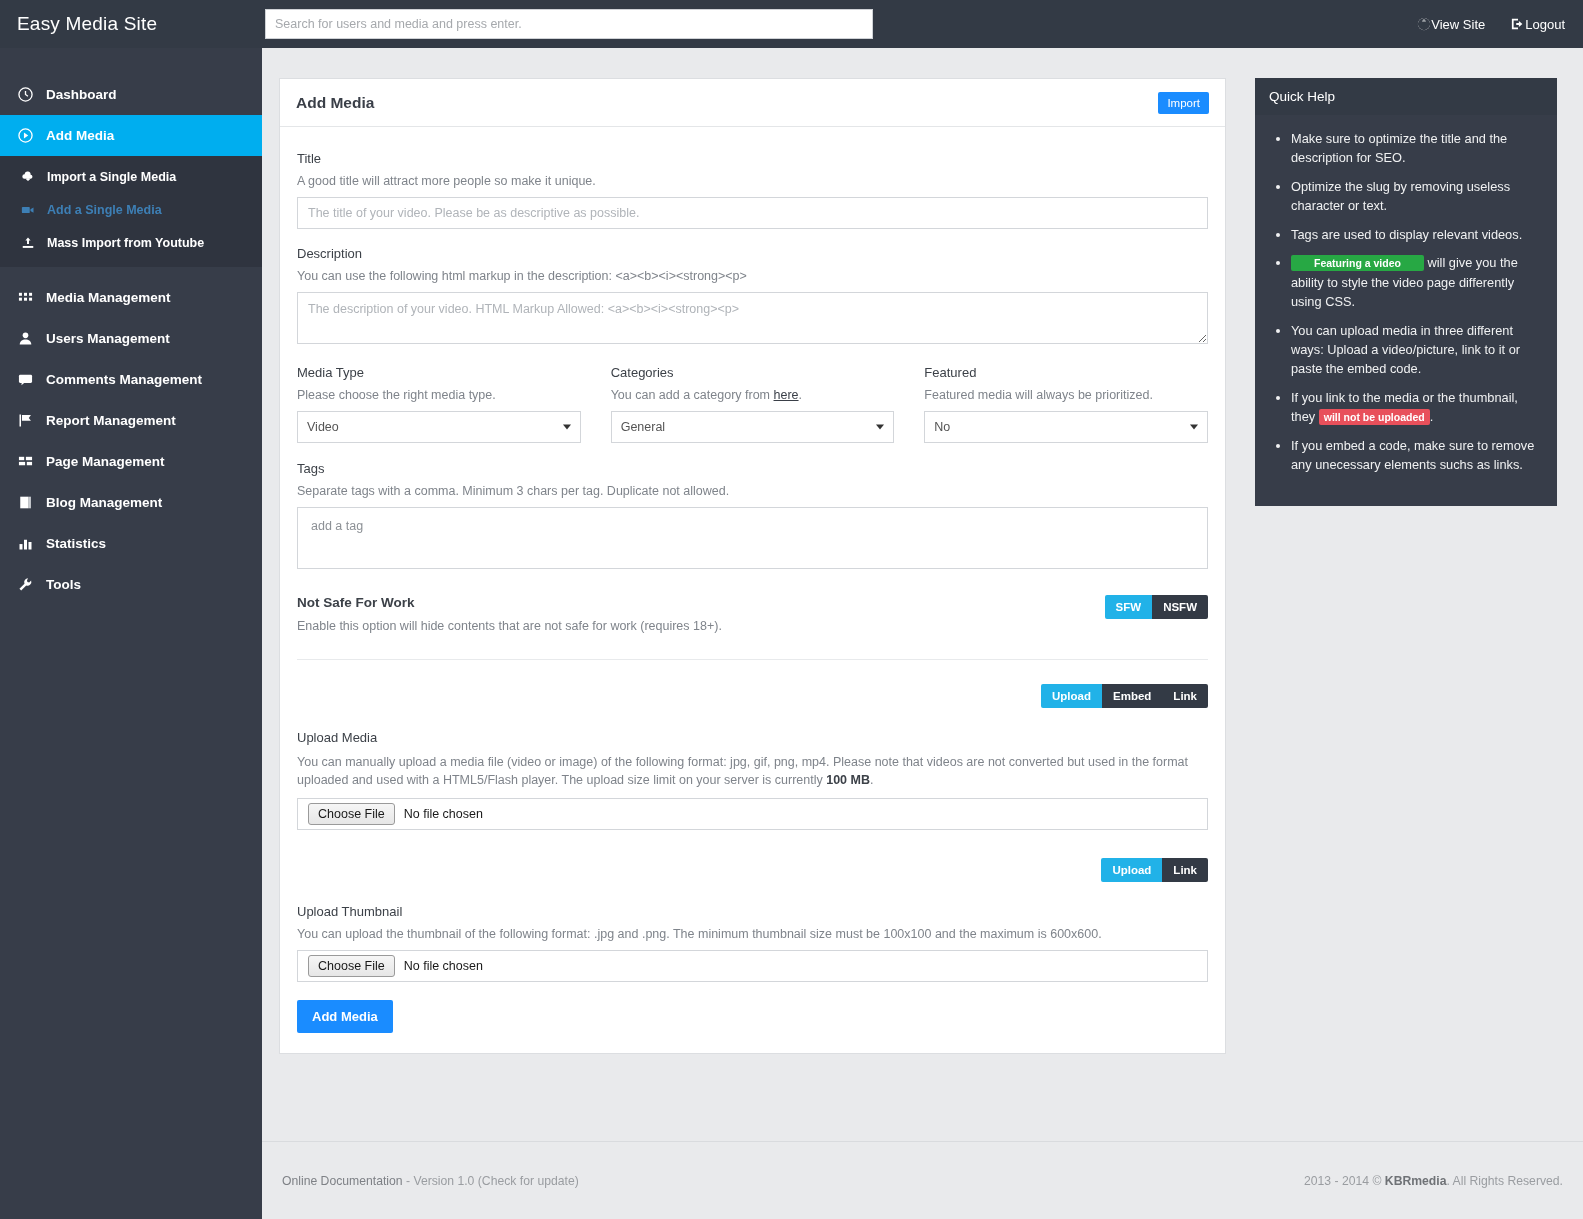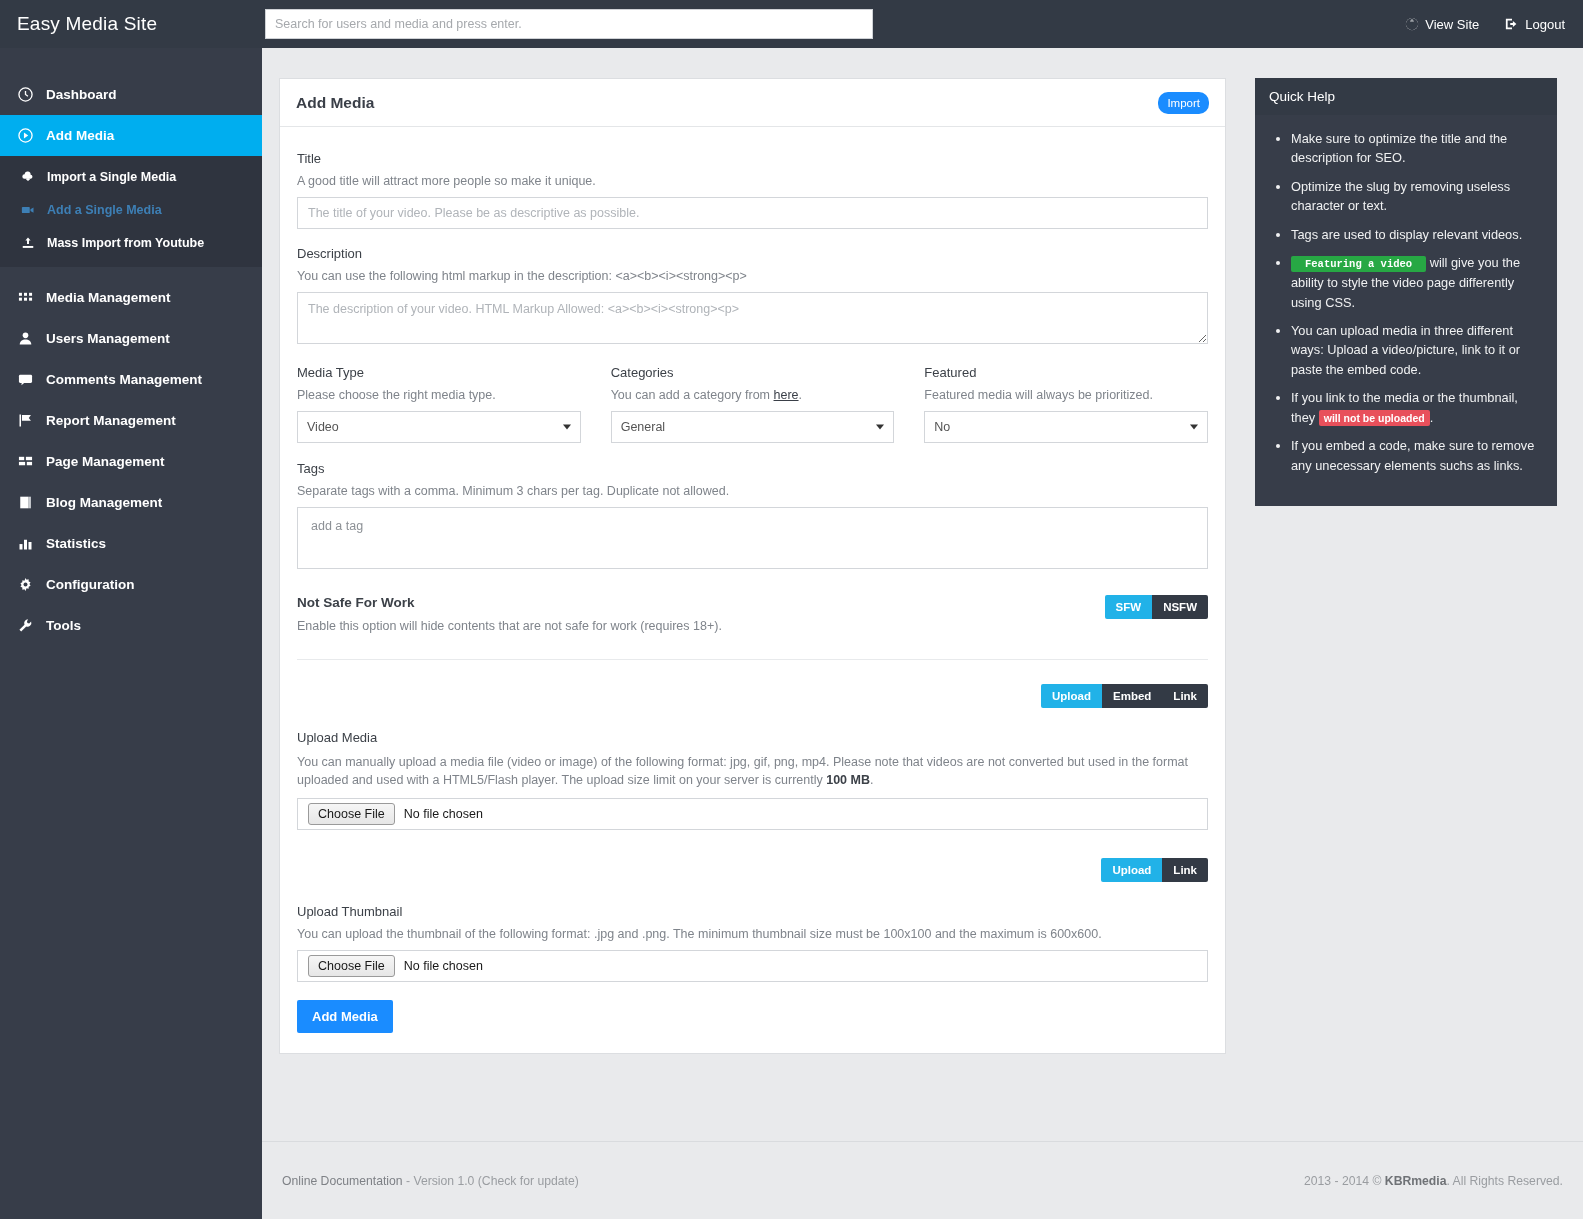--- a/index.html
+++ b/index.html
@@ -27,21 +27,21 @@
   .search-input {
     width: 608px; height: 30px; border: 1px solid #cfd2d6; background: #fff;
     font-family: "Liberation Sans", sans-serif; font-size: 12.5px;
     padding: 0 9px; color: #555; outline: none;
   }
   .search-input::placeholder { color: #a6a9ad; }
   .topbar-right {
     margin-left: auto; display: flex; align-items: center;
     gap: 26px; padding-right: 18px; color: #fff; font-size: 13px;
   }
-  .topbar-link { display: flex; align-items: center; gap: 6px; color: #fff; text-decoration: none; cursor: pointer; }
+  .topbar-link { display: flex; align-items: center; color: #fff; text-decoration: none; cursor: pointer; }
   .topbar-link svg { display: block; }
 
   
   .sidebar {
     position: absolute; left: 0; top: 48px; width: 262px; height: 1171px;
     background: #373d49;
   }
   .nav-item {
     display: flex; align-items: center; gap: 12px;
     height: 41px; padding-left: 17px;
@@ -67,21 +67,21 @@
     background: #ffffff; border: 1px solid #dcdee1;
   }
   .panel-head {
     height: 48px; border-bottom: 1px solid #e4e6e8;
     display: flex; align-items: center; padding: 0 16px;
   }
   .panel-title { font-size: 15.5px; font-weight: bold; color: #3a3f48; }
   .btn-import {
     margin-left: auto; background: #1a8cff; color: #fff; border: none;
     font-family: "Liberation Sans", sans-serif; font-size: 11.5px;
-    padding: 5px 9px; border-radius: 10px; cursor: pointer;
+    padding: 5px 9px; border-radius: 2px; cursor: pointer;
   }
   .panel-body { padding: 16px 17px 20px 17px; }
 
   .lbl { font-size: 13px; color: #3c4148; margin: 8px 0 8px 0; }
   .hint { font-size: 12.5px; color: #7f848b; margin-bottom: 9px; }
   .hint a { color: #3a3f48; text-decoration: underline; }
   .hint b { color: #3c4148; }
 
   .txt {
     width: 100%; height: 32px; border: 1px solid #d3d6da; background: #fff;
@@ -152,21 +152,21 @@
     height: 37px; display: flex; align-items: center; padding-left: 14px;
     font-size: 13.5px; color: #fff; background: #333a45;
   }
   .help-body { padding: 14px 16px 22px 16px; }
   .help-body ul { margin: 0; padding-left: 20px; }
   .help-body li {
     font-size: 12.8px; line-height: 1.52; margin-bottom: 9px; color: #f0f1f2;
   }
   .tag-green {
     background: #27a844; color: #fff; font-size: 10.5px; font-weight: bold;
-    padding: 2px 14px; border-radius: 2px; white-space: nowrap; font-family: Liberation Mono, monospace;
+    padding: 2px 23px; border-radius: 2px; white-space: nowrap;
   }
   .tag-red {
     background: #e8505b; color: #fff; font-size: 10.5px; font-weight: bold;
     padding: 2px 5px; border-radius: 2px; white-space: nowrap;
   }
 
   
   .footer {
     position: absolute; left: 262px; top: 1141px; width: 1321px; height: 78px;
     border-top: 1px solid #d9dbde; background: #e9eaec;
@@ -339,29 +339,20 @@
           <g fill="#fff">
             <rect x="1.6" y="8.6" width="3.2" height="5.8"></rect>
             <rect x="6.4" y="4" width="3.2" height="10.4"></rect>
             <rect x="11.2" y="6.4" width="3.2" height="8"></rect>
           </g>
         </svg>
     </span>
     <span>Statistics</span>
   </div>
 
-  <div class="nav-item">
-    <span class="ico">
-      <svg width="15" height="15" viewBox="0 0 16 16">
-          <path d="M8 1l1.1 1.9 2.2-.4.1 2.2 2 .9-1.2 1.9 1.2 1.9-2 .9-.1 2.2-2.2-.4L8 15l-1.1-1.9-2.2.4-.1-2.2-2-.9L3.8 8.5 2.6 6.6l2-.9.1-2.2 2.2.4z" fill="#fff"></path>
-          <circle cx="8" cy="8" r="2.1" fill="#373d49"></circle>
-        </svg>
-    </span>
-    <span>Configuration</span>
-  </div>
 
   <div class="nav-item">
     <span class="ico">
       <svg width="15" height="15" viewBox="0 0 16 16">
           <path d="M10.8 1.4a4.2 4.2 0 00-3.9 5.8L1.5 12.6l1.9 1.9 5.4-5.4a4.2 4.2 0 005.2-5.4l-2.1 2.1-1.9-.4-.4-1.9z" fill="#fff"></path>
         </svg>
     </span>
     <span>Tools</span>
   </div>
 </div>

